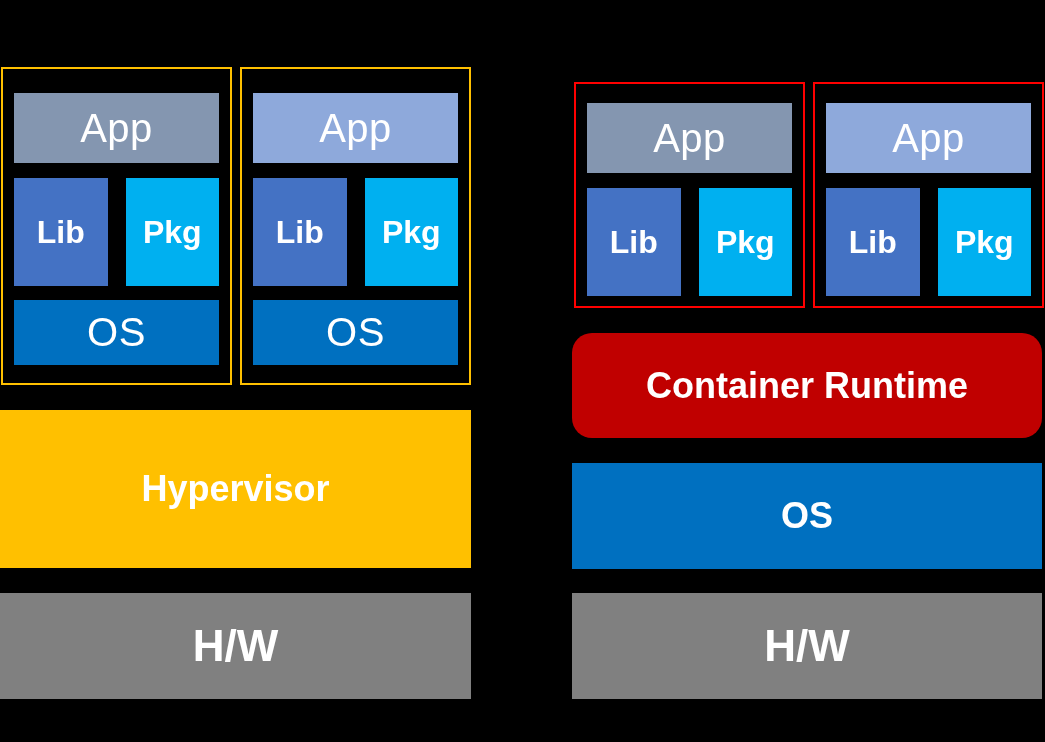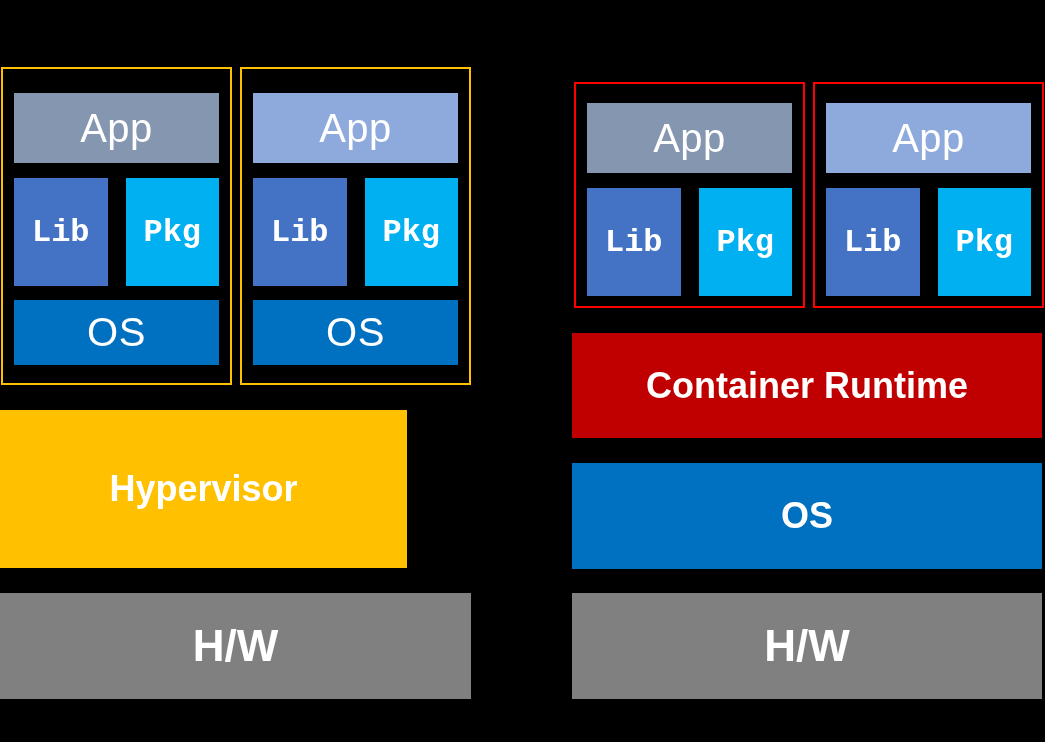--- a/index.html
+++ b/index.html
@@ -38,43 +38,43 @@
   .duo-row {
     position: absolute;
     left: 11px; right: 11px;
     display: flex;
     gap: 18px;
   }
   .duo-row .block { position: relative; flex: 1 1 0; height: 100%; }
 
   
   .lbl-light { font-size: 40px; font-weight: 400; letter-spacing: 0.5px; }
-  .lbl-duo   { font-size: 32px; font-weight: 700; font-family: Liberation Mono, monospace; }
+  .lbl-duo   { font-size: 32px; font-weight: 700; }
   .lbl-big   { font-size: 36px; font-weight: 700; }
   .lbl-hw    { font-size: 44px; font-weight: 700; }
 
   
   .vm-app { left: 11px; right: 11px; top: 24px; height: 70px; }
   .vm-duo { top: 109px; height: 108px; }
   .vm-os  { left: 11px; right: 11px; top: 231px; height: 65px; }
 
   
   .ct-app { left: 11px; right: 11px; top: 19px; height: 70px; }
   .ct-duo { top: 104px; height: 108px; }
 
   
   #vm1 { left: 1px;   top: 67px; width: 231px; height: 318px; }
   #vm2 { left: 240px; top: 67px; width: 231px; height: 318px; }
   #ct1 { left: 574px; top: 82px; width: 231px; height: 226px; }
   #ct2 { left: 813px; top: 82px; width: 231px; height: 226px; }
 
   
-  #hypervisor { left: 0;     top: 410px; width: 407px; height: 158px; }
+  #hypervisor { left: 0;     top: 410px; width: 471px; height: 158px; }
   #hw-left    { left: 0;     top: 593px; width: 471px; height: 106px; }
-  #runtime    { left: 572px; top: 333px; width: 470px; height: 105px; }
+  #runtime    { left: 572px; top: 333px; width: 470px; height: 105px; border-radius: 20px; }
   #os-right   { left: 572px; top: 463px; width: 470px; height: 106px; }
   #hw-right   { left: 572px; top: 593px; width: 470px; height: 106px; }
 </style>
 </head>
 <body>
 
 <div class="canvas">
 
   <div id="vm1" class="group-box" style="border-color: rgb(255, 192, 0);">
     <div class="block vm-app" style="background-color: rgb(132, 150, 176);">

